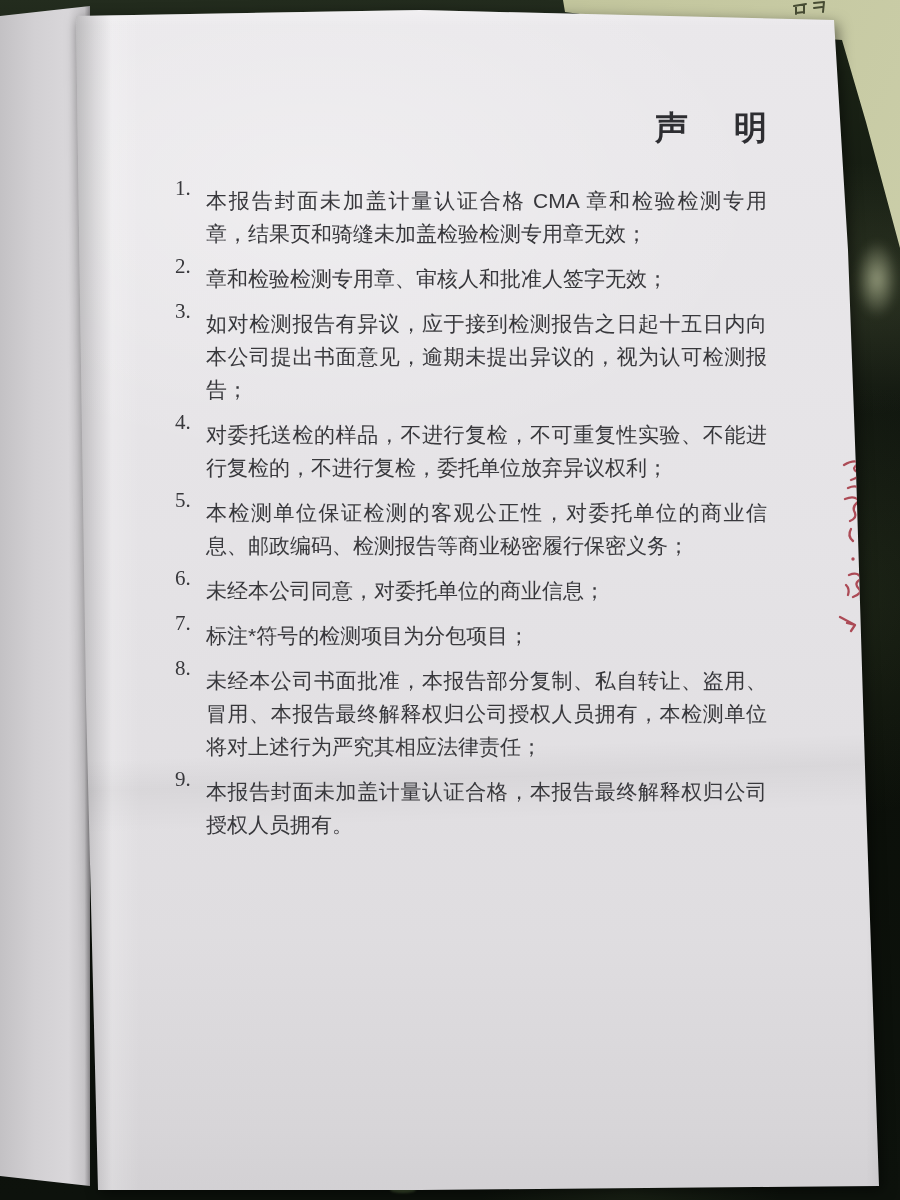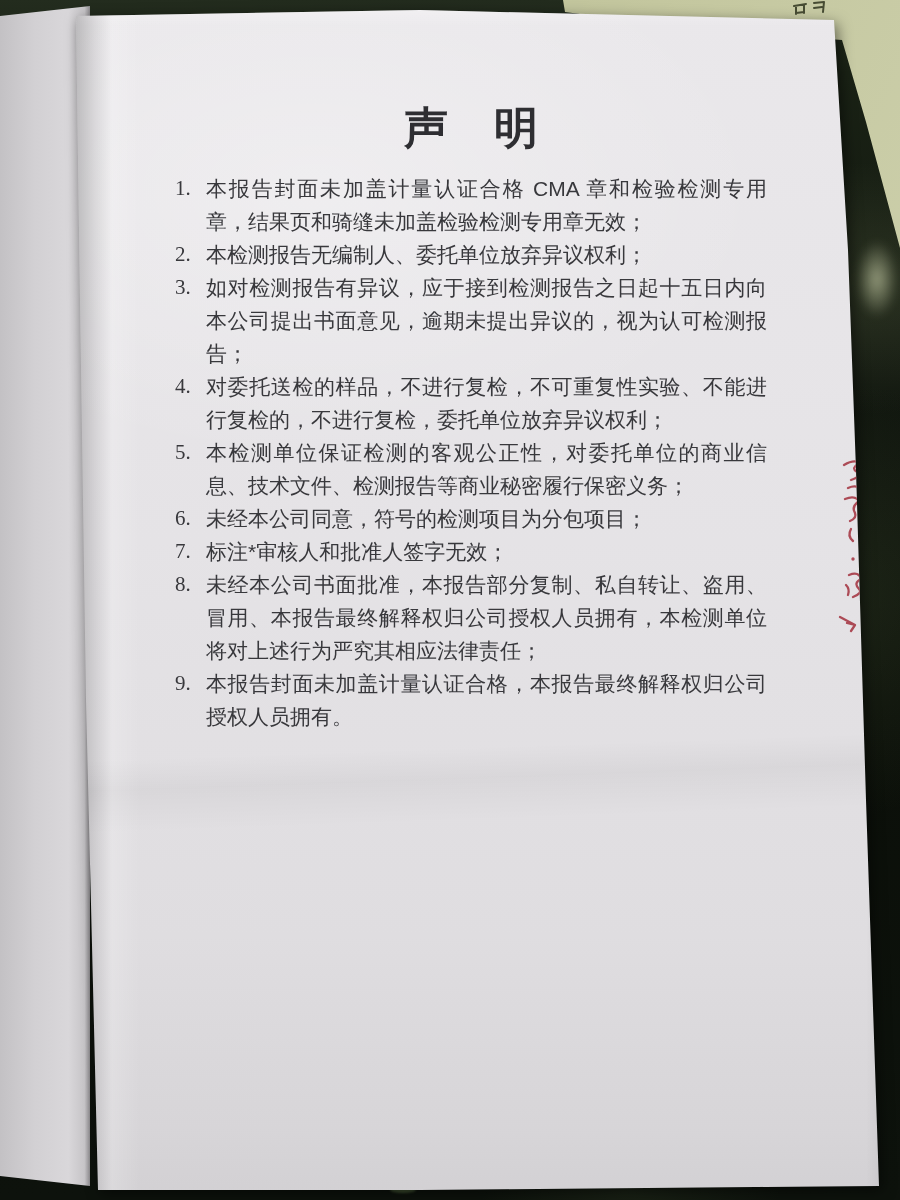--- a/index.html
+++ b/index.html
@@ -41,30 +41,30 @@
     clip-path:polygon(76px 16px,420px 10px,834px 20px,848px 250px,856px 470px,866px 800px,
       879px 1186px,420px 1190px,98px 1190px,86px 700px,80px 300px);
     background:
       linear-gradient(90deg,rgba(0,0,0,.20) 76px,rgba(0,0,0,.07) 96px,rgba(255,255,255,.18) 112px,transparent 140px),
       linear-gradient(270deg,rgba(0,0,0,.10) 0px,transparent 34px),
       linear-gradient(180deg,rgba(255,255,255,.30) 0 8px,transparent 26px),
       linear-gradient(178deg,transparent 62%,rgba(0,0,0,.04) 64.5%,transparent 68%),
       radial-gradient(700px 420px at 35% 16%,rgba(255,255,255,.30),transparent 65%),
       linear-gradient(180deg,#eae8eb 0%,#e5e3e6 45%,#dfdde0 78%,#d7d5d8 94%,#d2d0d3 100%);}
 
-  .title{position:absolute;left:175px;top:108px;width:592px;margin:0;text-align:center;
-    font-size:44px;line-height:40px;font-weight:700;color:#2e2e32;
+  .title{position:absolute;left:175px;top:108px;width:592px;margin:0;text-align:right;
+    font-size:33px;line-height:40px;font-weight:700;color:#2e2e32;
     font-family:"Liberation Sans",sans-serif;}
   .title span{letter-spacing:46px;margin-right:-46px;}
 
   .clauses{position:absolute;left:175px;top:172px;width:592px;margin:0;padding:0;
     list-style:none;font-size:21px;line-height:33px;color:#38383c;}
   .clauses li{display:flex;}
   .clauses .num{flex:0 0 31px;font-family:"Liberation Serif",serif;}
-  .clauses .txt{flex:1;text-align:justify;text-justify:inter-ideograph;}
+  .clauses .txt{flex:1;text-align:justify;text-justify:inter-ideograph;margin-top:12px;}
 
   .contact{position:absolute;left:150px;top:794px;font-size:21px;color:#38383c;}
   .contact-line{height:24px;line-height:24px;margin-bottom:23px;white-space:nowrap;}
   .contact-line .value{font-family:"Liberation Serif",serif;}
   .contact-line .value.underline{border-bottom:1.5px solid #48484c;padding-bottom:1px;}
 
   .red-marks{position:absolute;left:836px;top:455px;}
   svg{display:block;}
 </style>
 </head>
@@ -95,41 +95,41 @@
 
       <h1 class="title"><span>声明</span></h1>
 
       <ol class="clauses">
         <li>
           <span class="num">1.</span>
           <span class="txt">本报告封面未加盖计量认证合格 CMA 章和检验检测专用章，结果页和骑缝未加盖检验检测专用章无效；</span>
           </li>
         <li>
           <span class="num">2.</span>
-          <span class="txt">本检测报告无编制人、委托单位放弃异议权利；</span>
+          <span class="txt">章和检验检测专用章、审核人和批准人签字无效；</span>
           </li>
         <li>
           <span class="num">3.</span>
           <span class="txt">如对检测报告有异议，应于接到检测报告之日起十五日内向本公司提出书面意见，逾期未提出异议的，视为认可检测报告；</span>
           </li>
         <li>
           <span class="num">4.</span>
           <span class="txt">对委托送检的样品，不进行复检，不可重复性实验、不能进行复检的，不进行复检，委托单位放弃异议权利；</span>
           </li>
         <li>
           <span class="num">5.</span>
-          <span class="txt">本检测单位保证检测的客观公正性，对委托单位的商业信息、技术文件、检测报告等商业秘密履行保密义务；</span>
+          <span class="txt">本检测单位保证检测的客观公正性，对委托单位的商业信息、邮政编码、检测报告等商业秘密履行保密义务；</span>
           </li>
         <li>
           <span class="num">6.</span>
-          <span class="txt">未经本公司同意，符号的检测项目为分包项目；</span>
+          <span class="txt">未经本公司同意，对委托单位的商业信息；</span>
           </li>
         <li>
           <span class="num">7.</span>
-          <span class="txt">标注*审核人和批准人签字无效；</span>
+          <span class="txt">标注*符号的检测项目为分包项目；</span>
           </li>
         <li>
           <span class="num">8.</span>
           <span class="txt">未经本公司书面批准，本报告部分复制、私自转让、盗用、冒用、本报告最终解释权归公司授权人员拥有，本检测单位将对上述行为严究其相应法律责任；</span>
           </li>
         <li>
           <span class="num">9.</span>
           <span class="txt">本报告封面未加盖计量认证合格，本报告最终解释权归公司授权人员拥有。</span>
           </li>
       </ol>

